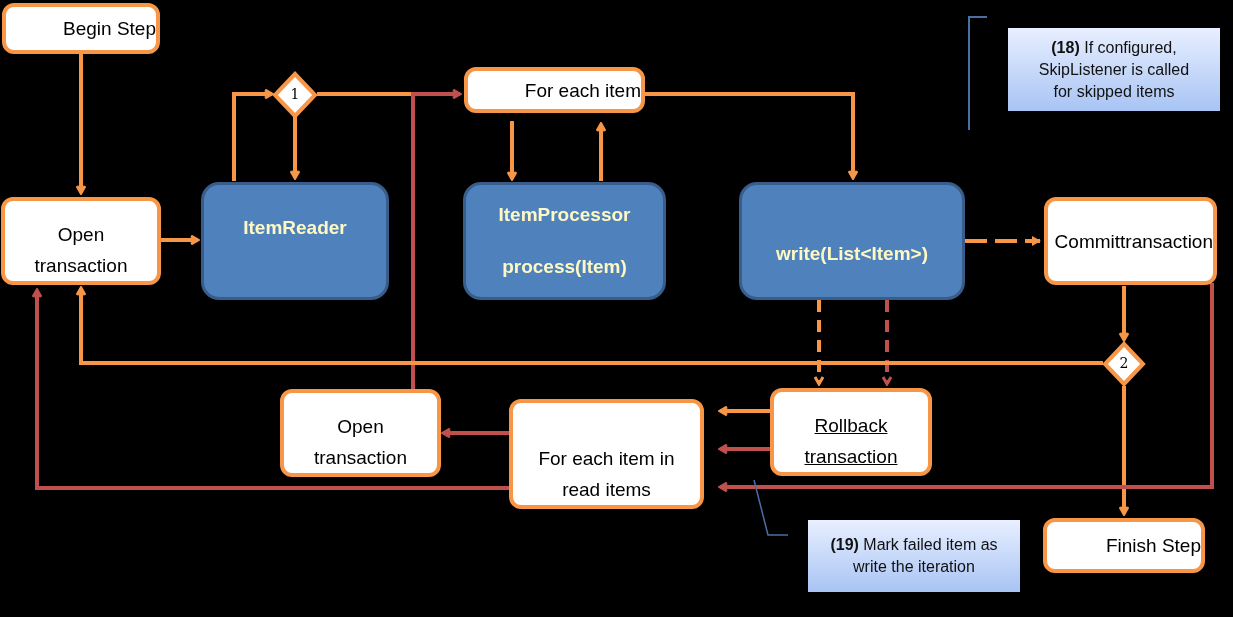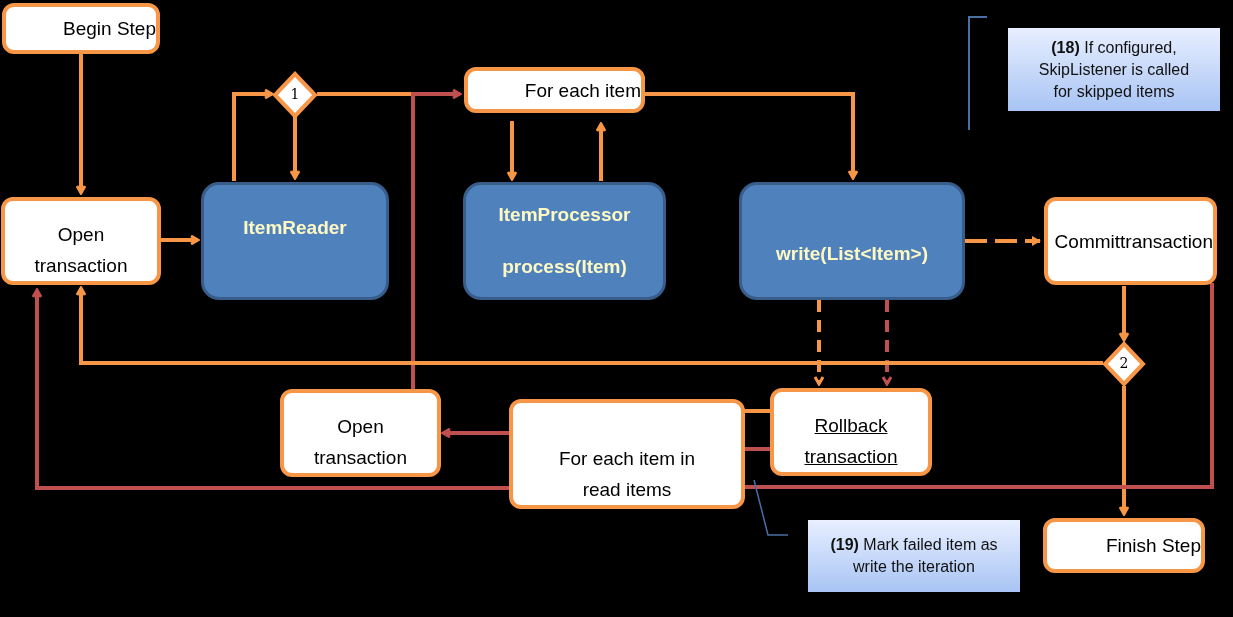--- a/index.html
+++ b/index.html
@@ -118,21 +118,21 @@
 <div class="box" style="left:1044px;top:197px;width:173px;height:88px;flex-direction:row;">
   <span>Commit</span>
   <span>transaction</span>
 </div>
 
 <div class="box" style="left:770px;top:388px;width:162px;height:88px;flex-direction:column;text-decoration:underline;">
   <span>Rollback</span>
   <span>transaction</span>
 </div>
 
-<div class="box" style="left:509px;top:399px;width:236px;height:110px;flex-direction:column;">
+<div class="box" style="left:509px;top:399px;width:195px;height:110px;flex-direction:column;">
   <span>For each item in</span>
   <span>read items</span>
 </div>
 
 <div class="box" style="left:280px;top:389px;width:161px;height:88px;flex-direction:column;">
   <span>Open</span>
   <span>transaction</span>
 </div>
 
 <div class="box" style="left:1043px;top:518px;width:162px;height:55px;">

